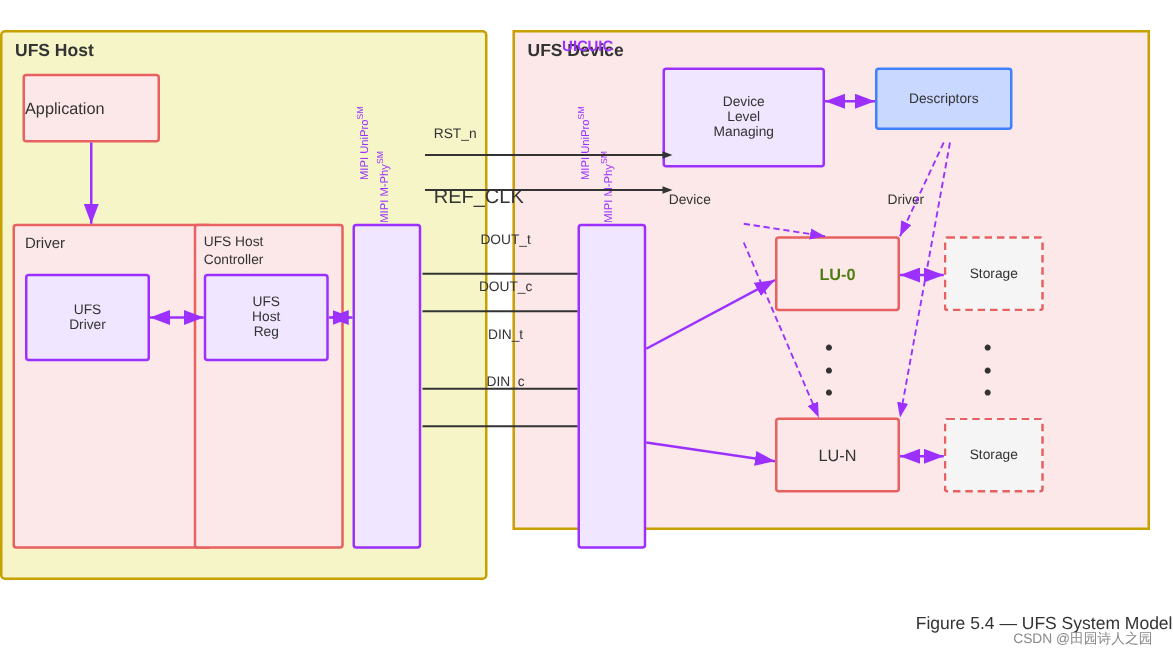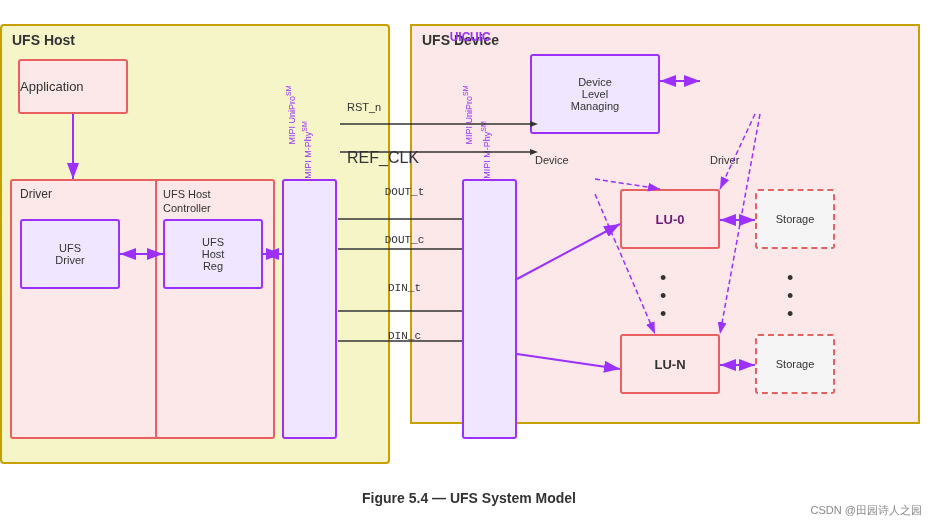--- a/index.html
+++ b/index.html
@@ -254,22 +254,21 @@
     }
 
     
     .signal-labels {
       position: absolute;
       top: 162px;
       left: 347px;
       width: 115px;
       display: flex;
       flex-direction: column;
-      gap: 36px;
-      font-family: Liberation Mono, monospace;
+      gap: 26px;
     }
 
     .signal-label {
       font-size: 11px;
       color: #333;
       text-align: center;
     }
 
     
     .rst-label {
@@ -350,21 +349,21 @@
       width: 100px;
       height: 60px;
       border: 2px solid #e86060;
       background: #fce8e8;
       border-radius: 3px;
       display: flex;
       align-items: center;
       justify-content: center;
       font-size: 13px;
       font-weight: bold;
-      color: #701a75;
+      color: #4d7c0f;
     }
 
     
     .storage1-box {
       position: absolute;
       top: 165px;
       left: 755px;
       width: 80px;
       height: 60px;
       border: 2px dashed #e86060;
@@ -403,21 +402,21 @@
       left: 620px;
       width: 100px;
       height: 60px;
       border: 2px solid #e86060;
       background: #fce8e8;
       border-radius: 3px;
       display: flex;
       align-items: center;
       justify-content: center;
       font-size: 13px;
-      font-weight: bold;
+      font-weight: normal;
       color: #333;
     }
 
     
     .storage2-box {
       position: absolute;
       top: 310px;
       left: 755px;
       width: 80px;
       height: 60px;
@@ -438,23 +437,23 @@
       left: 0;
       width: 920px;
       height: 460px;
       pointer-events: none;
     }
 
     
     .figure-caption {
       margin-top: 6px;
       font-size: 14px;
-      font-weight: bold;
-      color: #333;
-      text-align: center;
+      font-weight: normal;
+      color: #333;
+      text-align: right;
     }
 
     .footer-note {
       position: absolute;
       bottom: 8px;
       right: 16px;
       font-size: 11px;
       color: #888;
     }
 
@@ -519,20 +518,23 @@
       <span class="signal-label">DOUT_t</span>
       <span class="signal-label">DOUT_c</span>
       <span class="signal-label">DIN_t</span>
       <span class="signal-label">DIN_c</span>
     </div>
 
     <div class="dlm-box">
       <span>Device<br>Level<br>Managing</span>
     </div>
 
+    <div class="desc-box">
+      <span>Descriptors</span>
+    </div>
 
     <span class="control-label">Device</span>
 
     <span class="config-label">Driver</span>
 
     <div class="lu0-box">
       <span>LU-0</span>
     </div>
 
     <div class="storage1-box">

